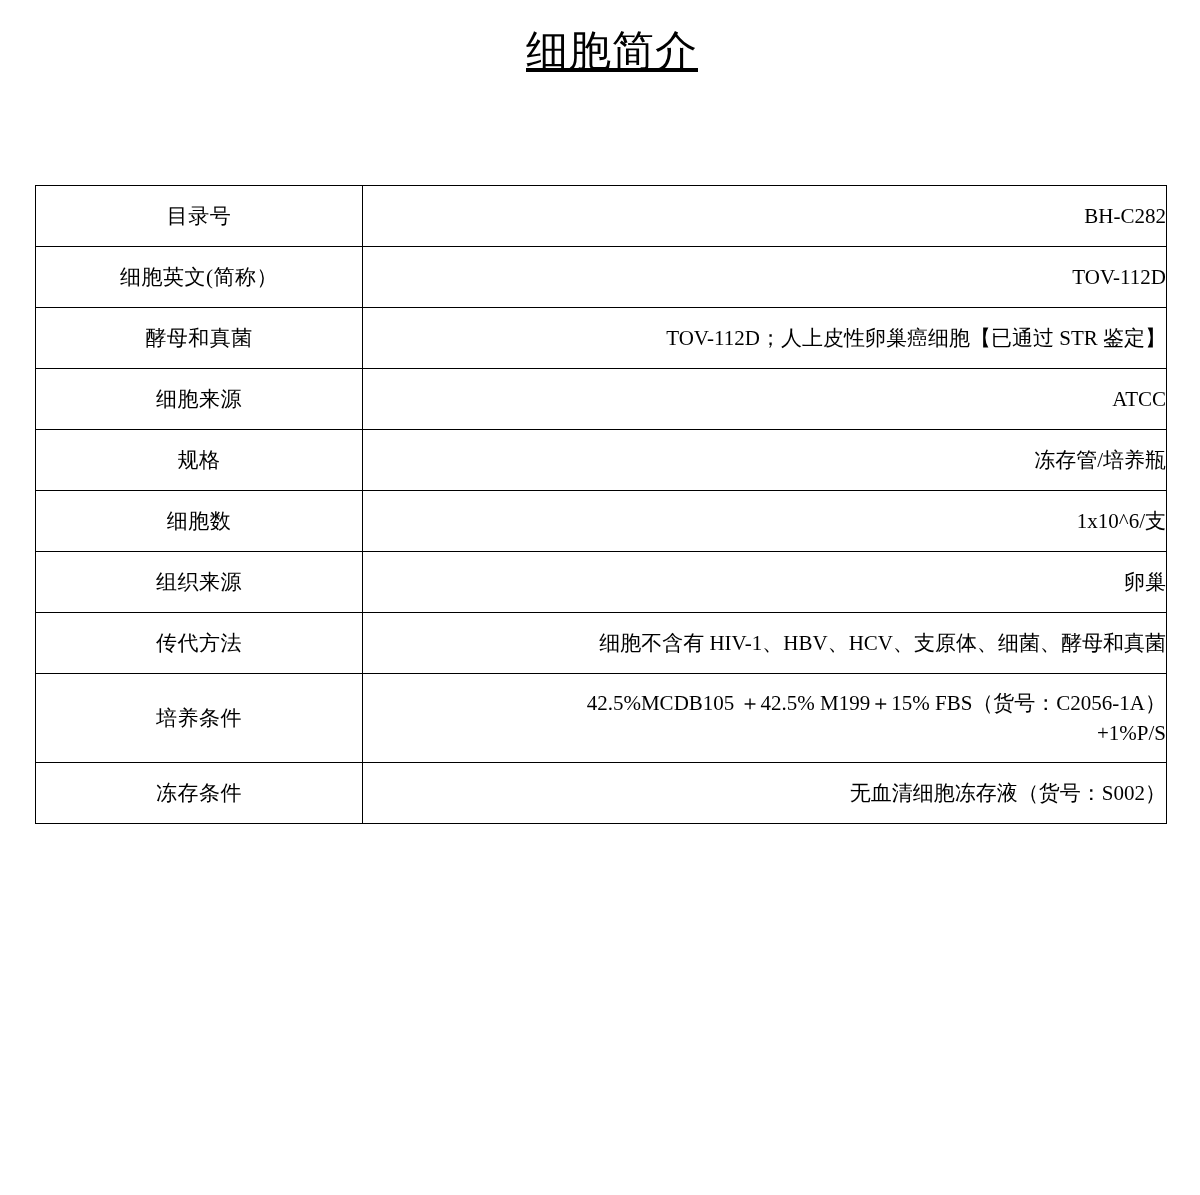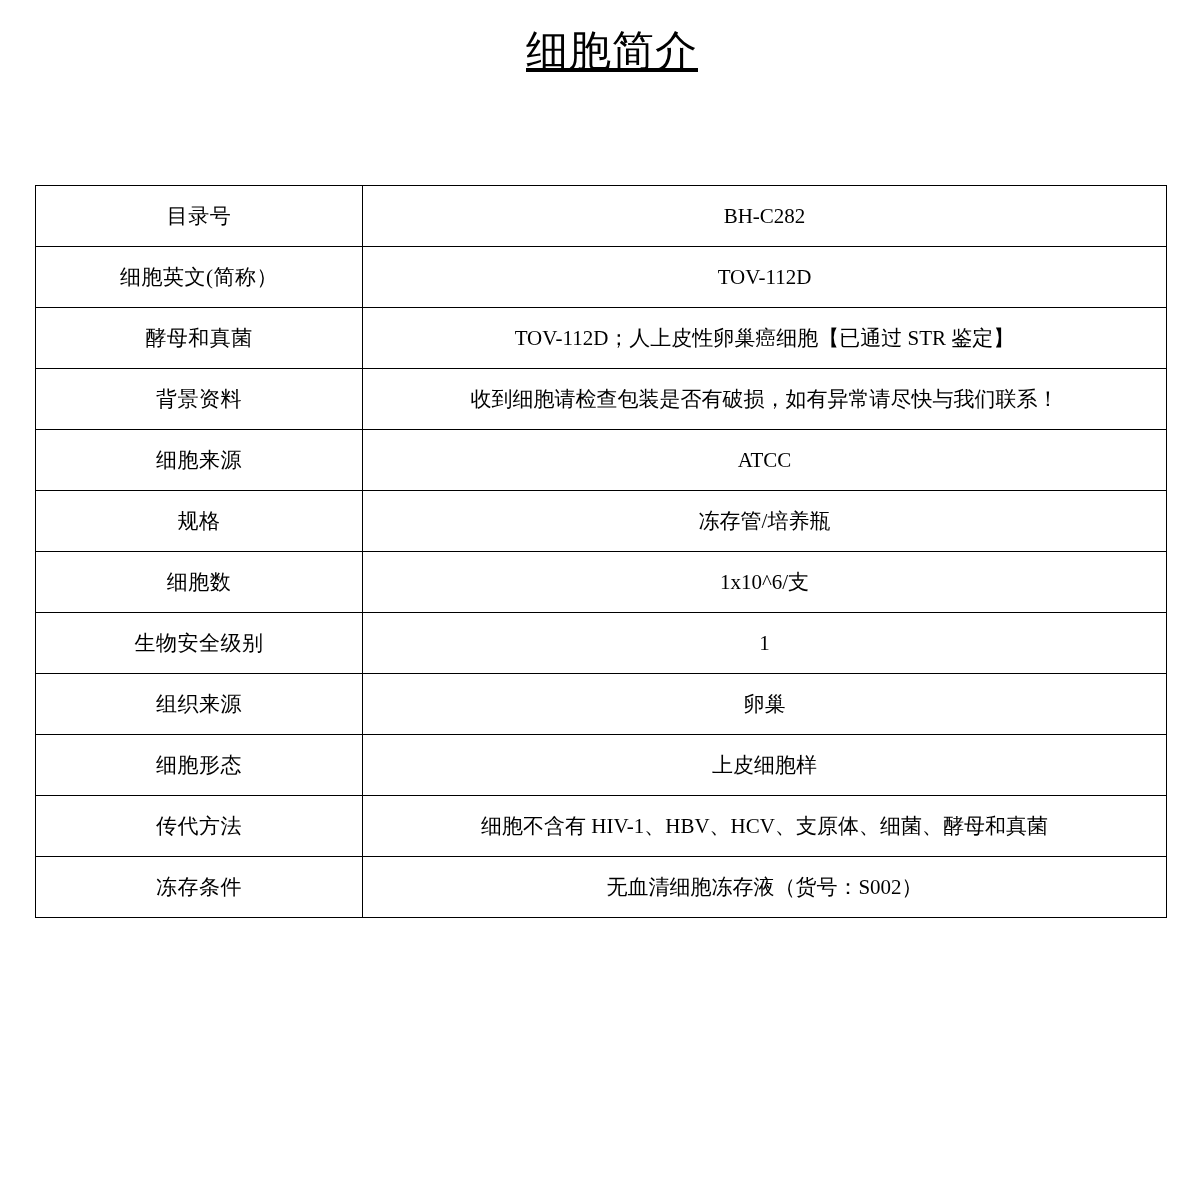--- a/index.html
+++ b/index.html
@@ -64,21 +64,21 @@
   td.label {
     text-align: center;
     font-family: "Liberation Serif", "DejaVu Serif", serif;
     font-size: 21px;
     line-height: 1.35;
     color: #000;
     letter-spacing: 0.5px;
   }
 
   td.value {
-    text-align: center;
+    text-align: right;
     padding-left: 13px;
     padding-right: 8px;
     font-family: "Liberation Serif", "DejaVu Serif", serif;
     font-size: 21px;
     line-height: 1.45;
     color: #000;
   }
 
   tr.tall td { height: 88px; }
 
@@ -110,62 +110,57 @@
         <tr>
           <td class="label">细胞英文(简称）</td>
           <td class="value">TOV-112D</td>
         </tr>
 
         <tr>
           <td class="label">酵母和真菌</td>
           <td class="value">TOV-112D；人上皮性卵巢癌细胞【已通过 STR 鉴定】</td>
         </tr>
 
-        <tr>
-          <td class="label">背景资料</td>
-          <td class="value">收到细胞请检查包装是否有破损，如有异常请尽快与我们联系！</td>
-        </tr>
 
         <tr>
           <td class="label">细胞来源</td>
           <td class="value">ATCC</td>
         </tr>
 
 
         <tr>
           <td class="label">规格</td>
           <td class="value">冻存管/培养瓶</td>
         </tr>
 
         <tr>
           <td class="label">细胞数</td>
           <td class="value">1x10^6/支</td>
         </tr>
 
-        <tr>
-          <td class="label">生物安全级别</td>
-          <td class="value">1</td>
-        </tr>
 
         <tr>
           <td class="label">组织来源</td>
           <td class="value">卵巢</td>
         </tr>
 
-        <tr>
-          <td class="label">细胞形态</td>
-          <td class="value">上皮细胞样</td>
-        </tr>
 
 
         <tr>
           <td class="label">传代方法</td>
           <td class="value">细胞不含有 HIV-1、HBV、HCV、支原体、细菌、酵母和真菌</td>
         </tr>
 
+        <tr class="tall">
+          <td class="label">培养条件</td>
+          <td class="value">
+            <span class="line">42.5%MCDB105 ＋42.5% M199＋15% FBS（货号：C2056-1A）</span>
+            <span class="line">+1%P/S</span>
+          </td>
+        </tr>
 
 
         <tr>
           <td class="label">冻存条件</td>
           <td class="value">无血清细胞冻存液（货号：S002）</td>
         </tr>
 
       </tbody>
     </table>
   </div>

